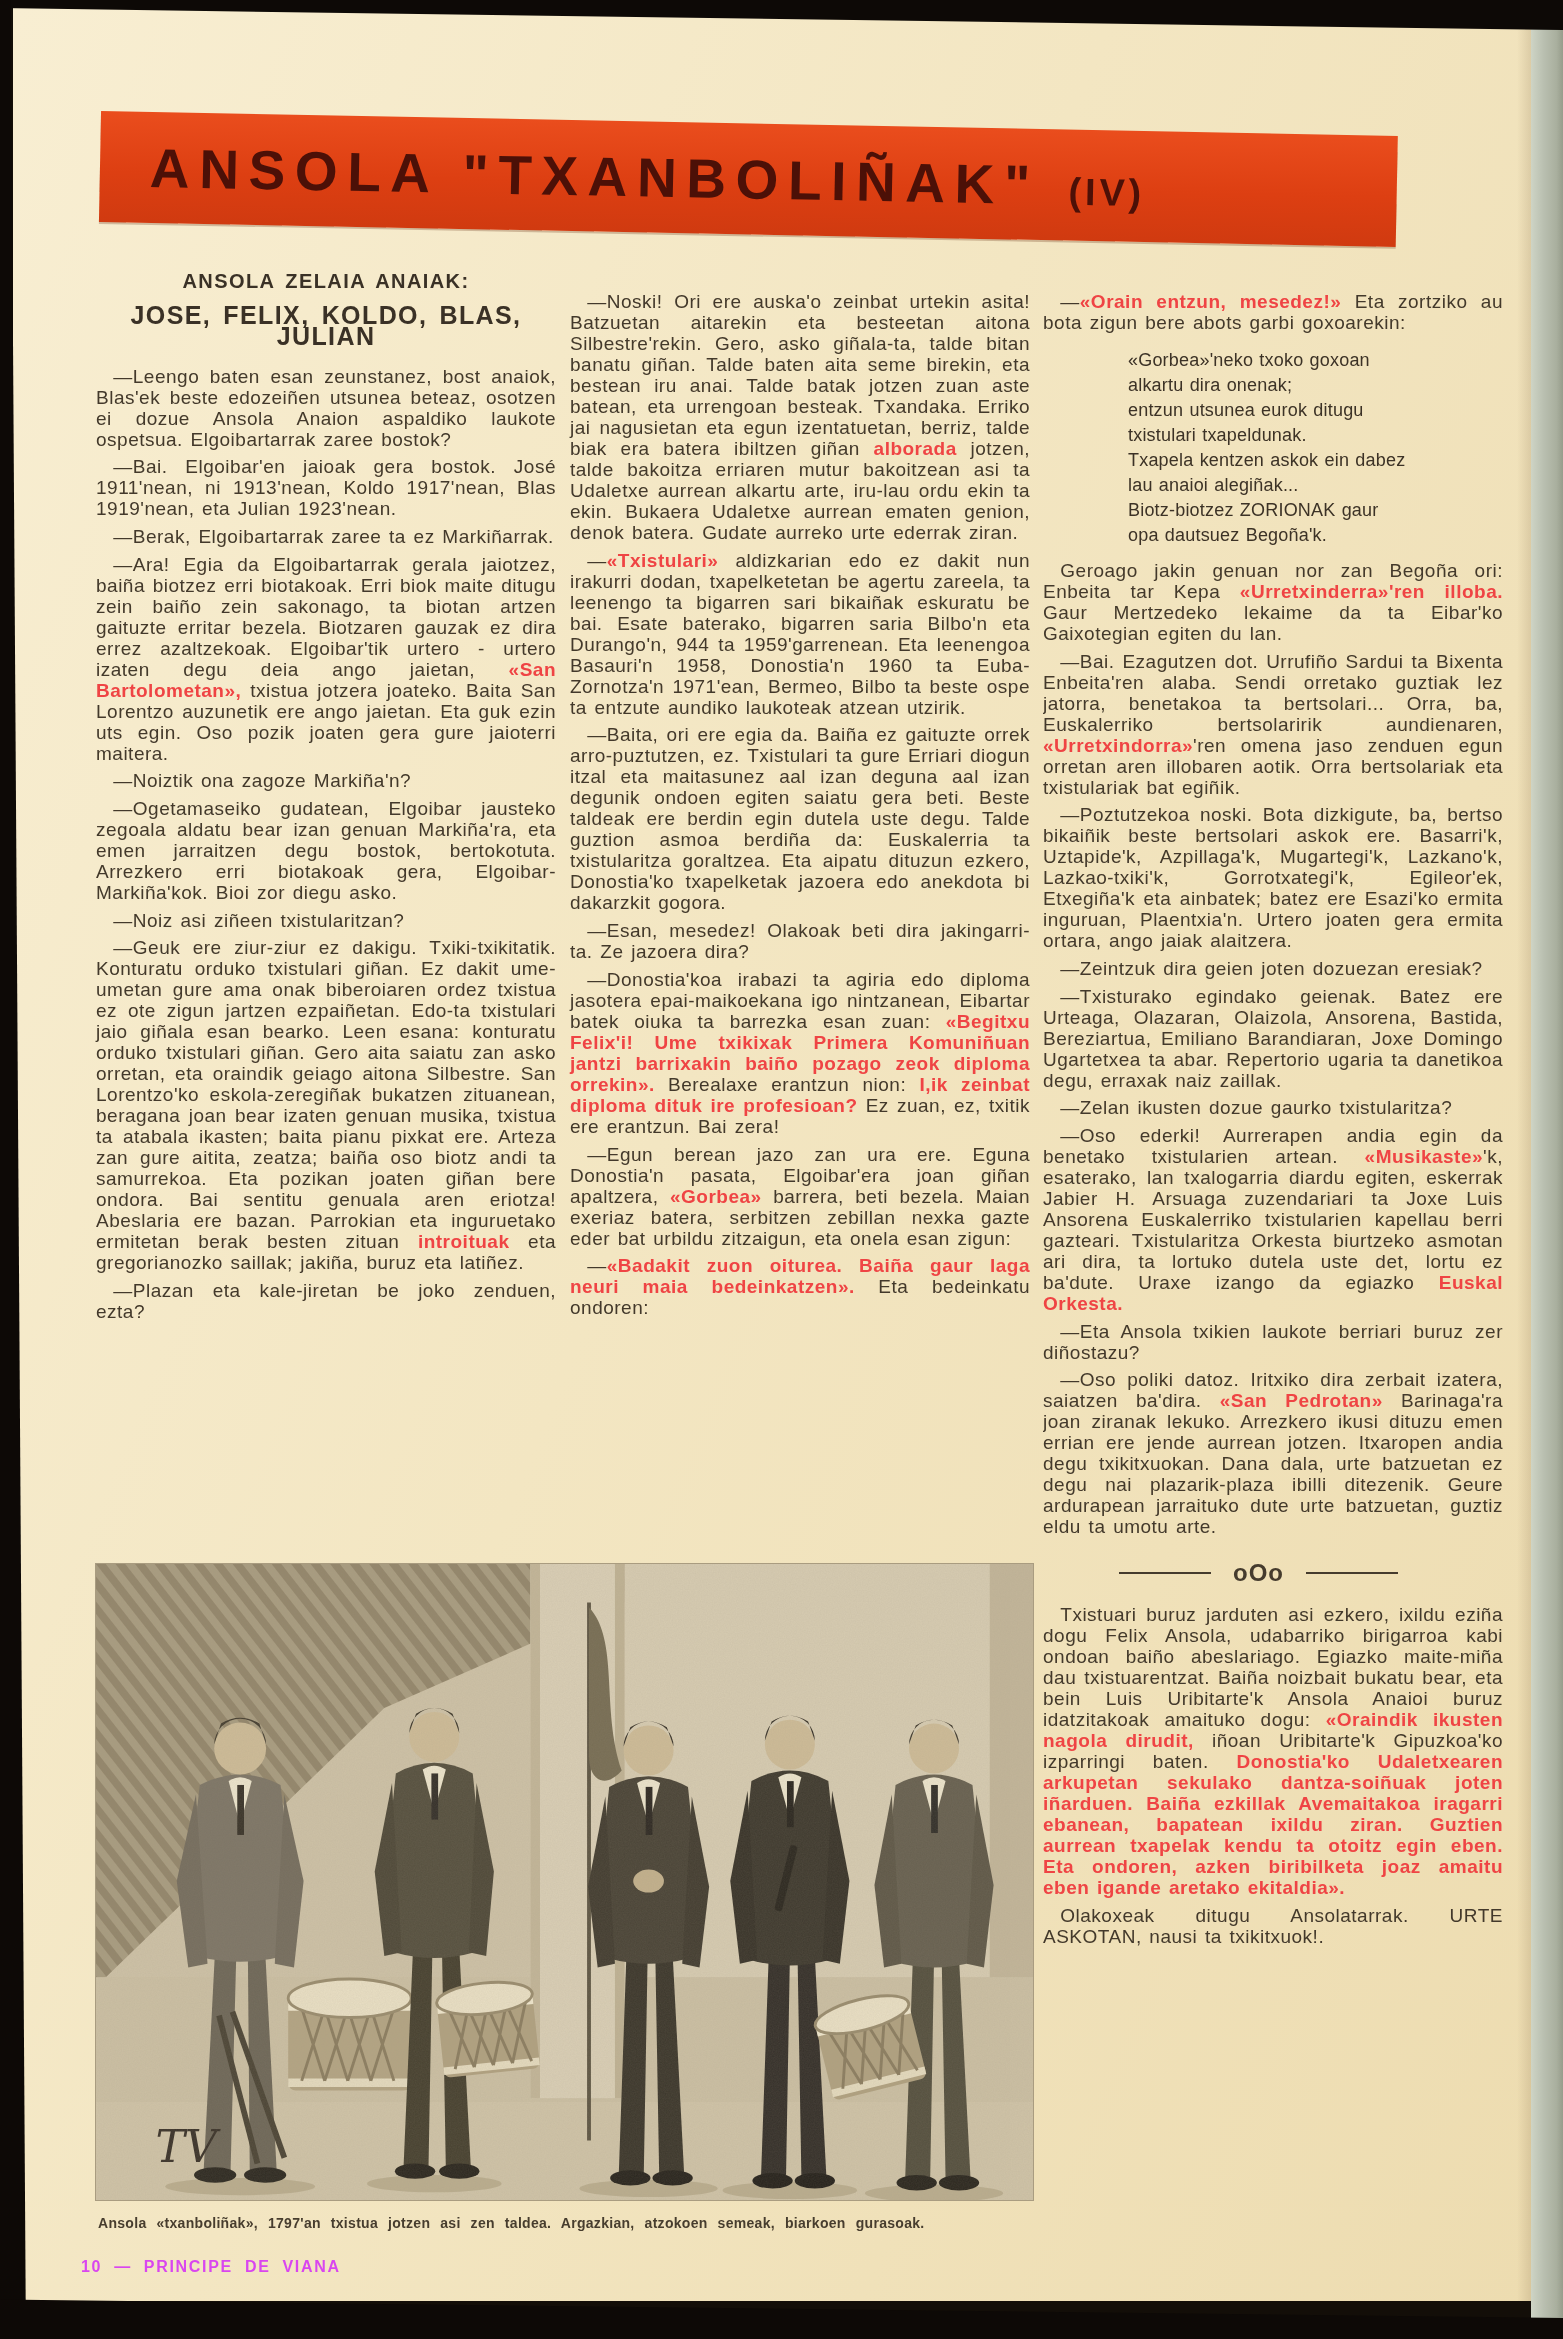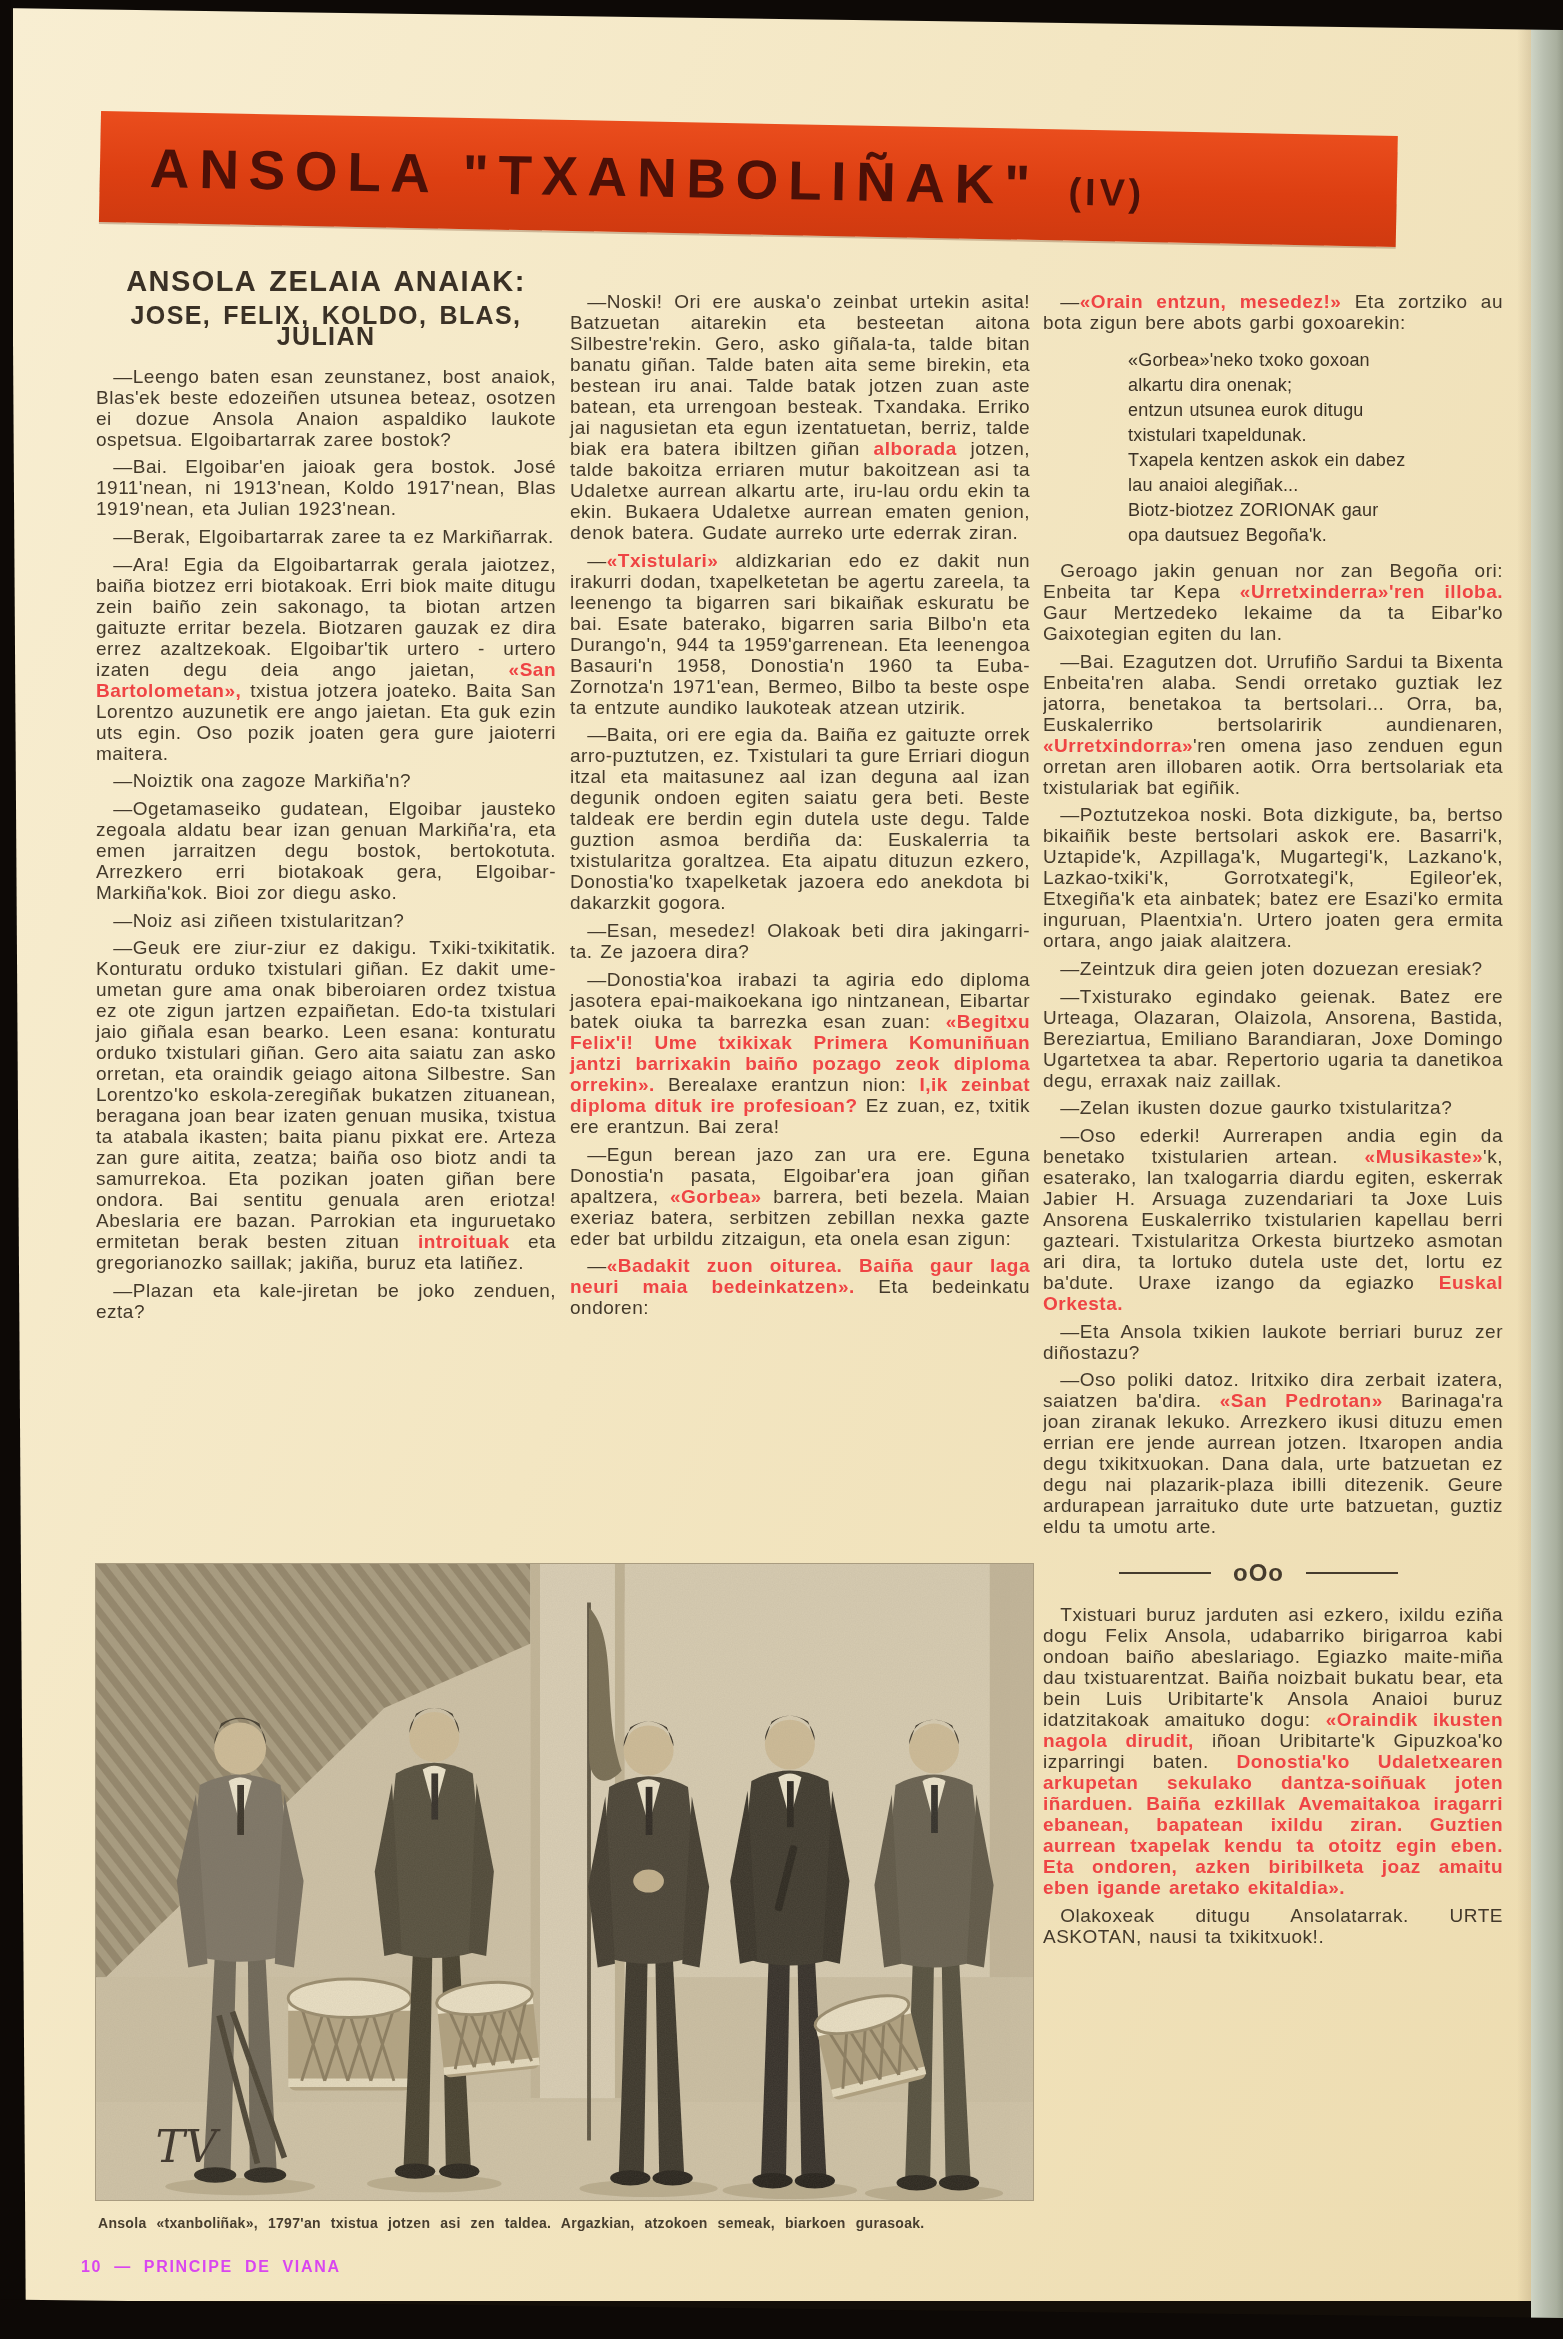--- a/index.html
+++ b/index.html
@@ -32,21 +32,21 @@
   .banner-issue{font-size:38px;font-weight:bold;letter-spacing:3.8px;color:#4c1007;margin-left:29px;padding-top:13.4px;}
 
   
   .col{position:absolute;top:271px;width:460px;color:#43392b;z-index:3;
     font-size:19px;line-height:21px;letter-spacing:0.5px;word-spacing:1.9px;text-align:justify;}
   .col-left{left:96px;}
   .col-mid{left:570px;padding-top:13.4px;}
   .col-right{left:1043px;padding-top:13.4px;height:1931px;overflow:hidden;}
 
   .heading{text-align:center;font-weight:bold;color:#3a3126;letter-spacing:1.4px;word-spacing:3.8px;}
-  .heading-1{font-size:29px;margin:0 0 12.5px;}
+  .heading-1{font-size:20px;margin:0 0 12.5px;}
   .heading-2{font-size:25px;margin:0 0 19px;}
 
   .para{margin:6.7px 0 0;text-indent:17.3px;}
   .para .b{font-weight:bold;color:#ef4444;margin-top:28px;}
 
   .verse{margin:15.4px 0 11.5px 85px;font-weight:normal;font-size:18px;line-height:25px;
     text-align:left;letter-spacing:0.2px;word-spacing:1px;color:#3c3226;}
 
   .sep{display:flex;align-items:center;justify-content:center;gap:22px;margin:25px 29px 21px 0;}
   .sep .sep-line{width:92px;height:2.9px;background:#453b2d;}

